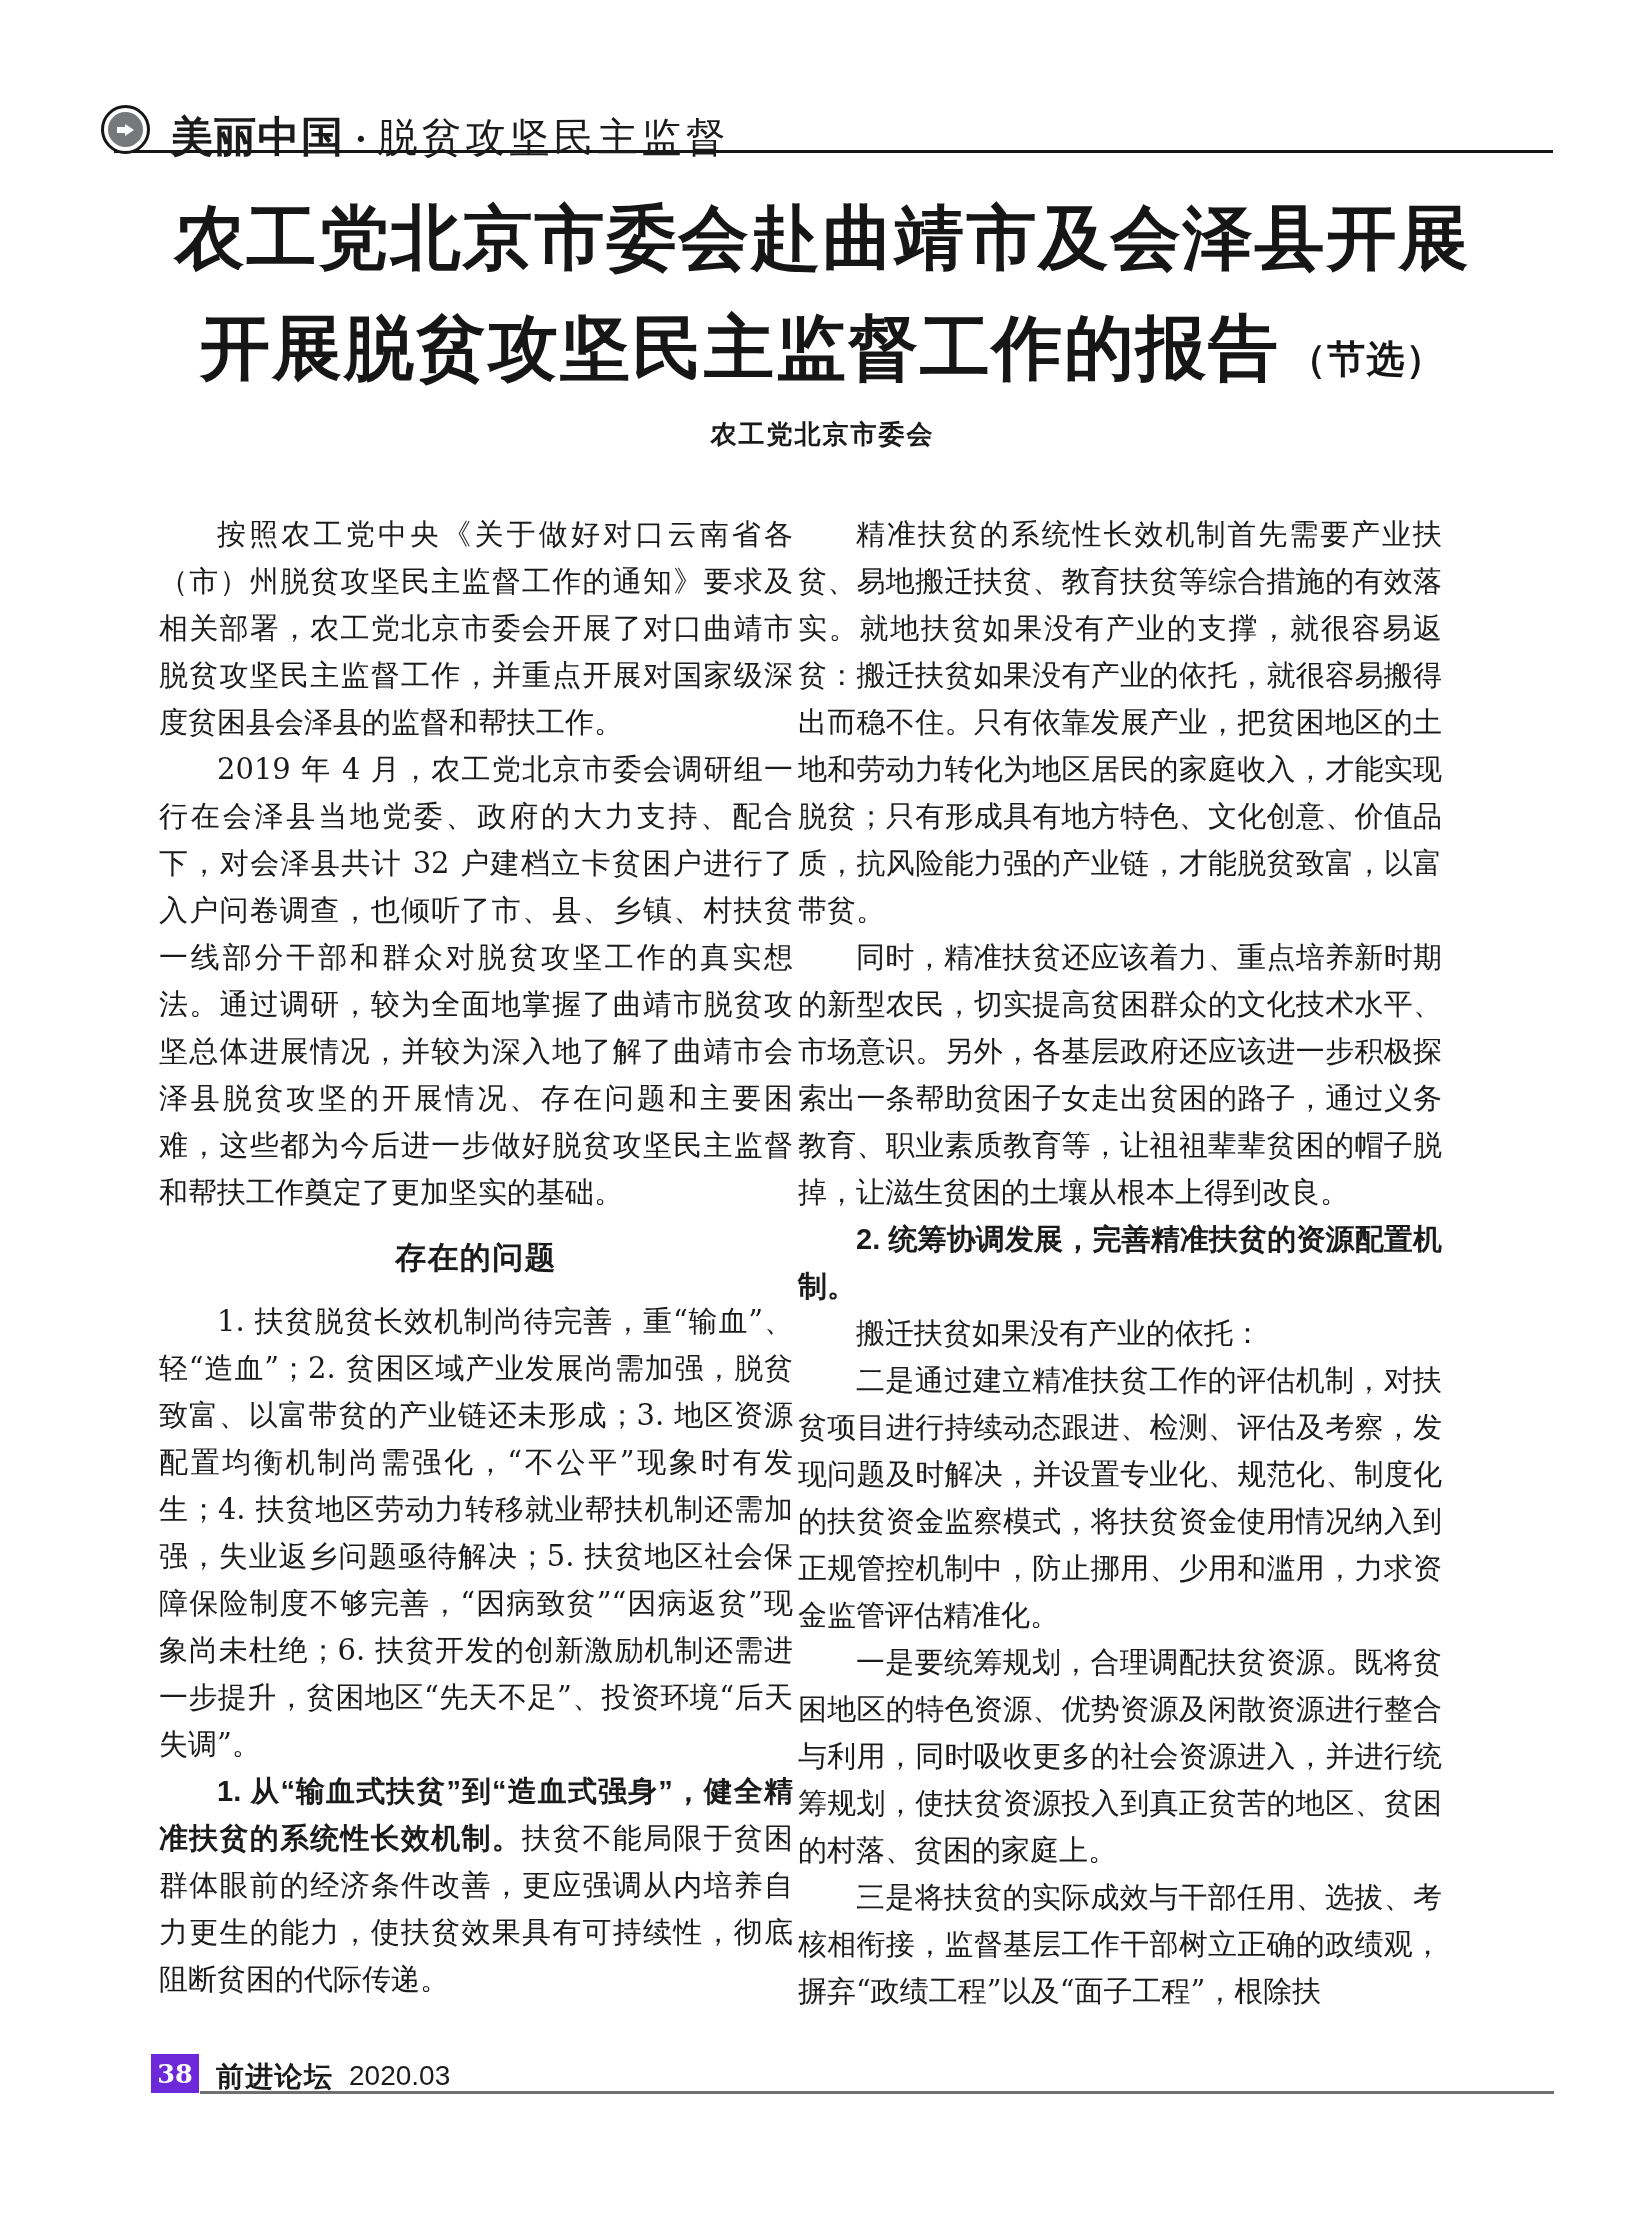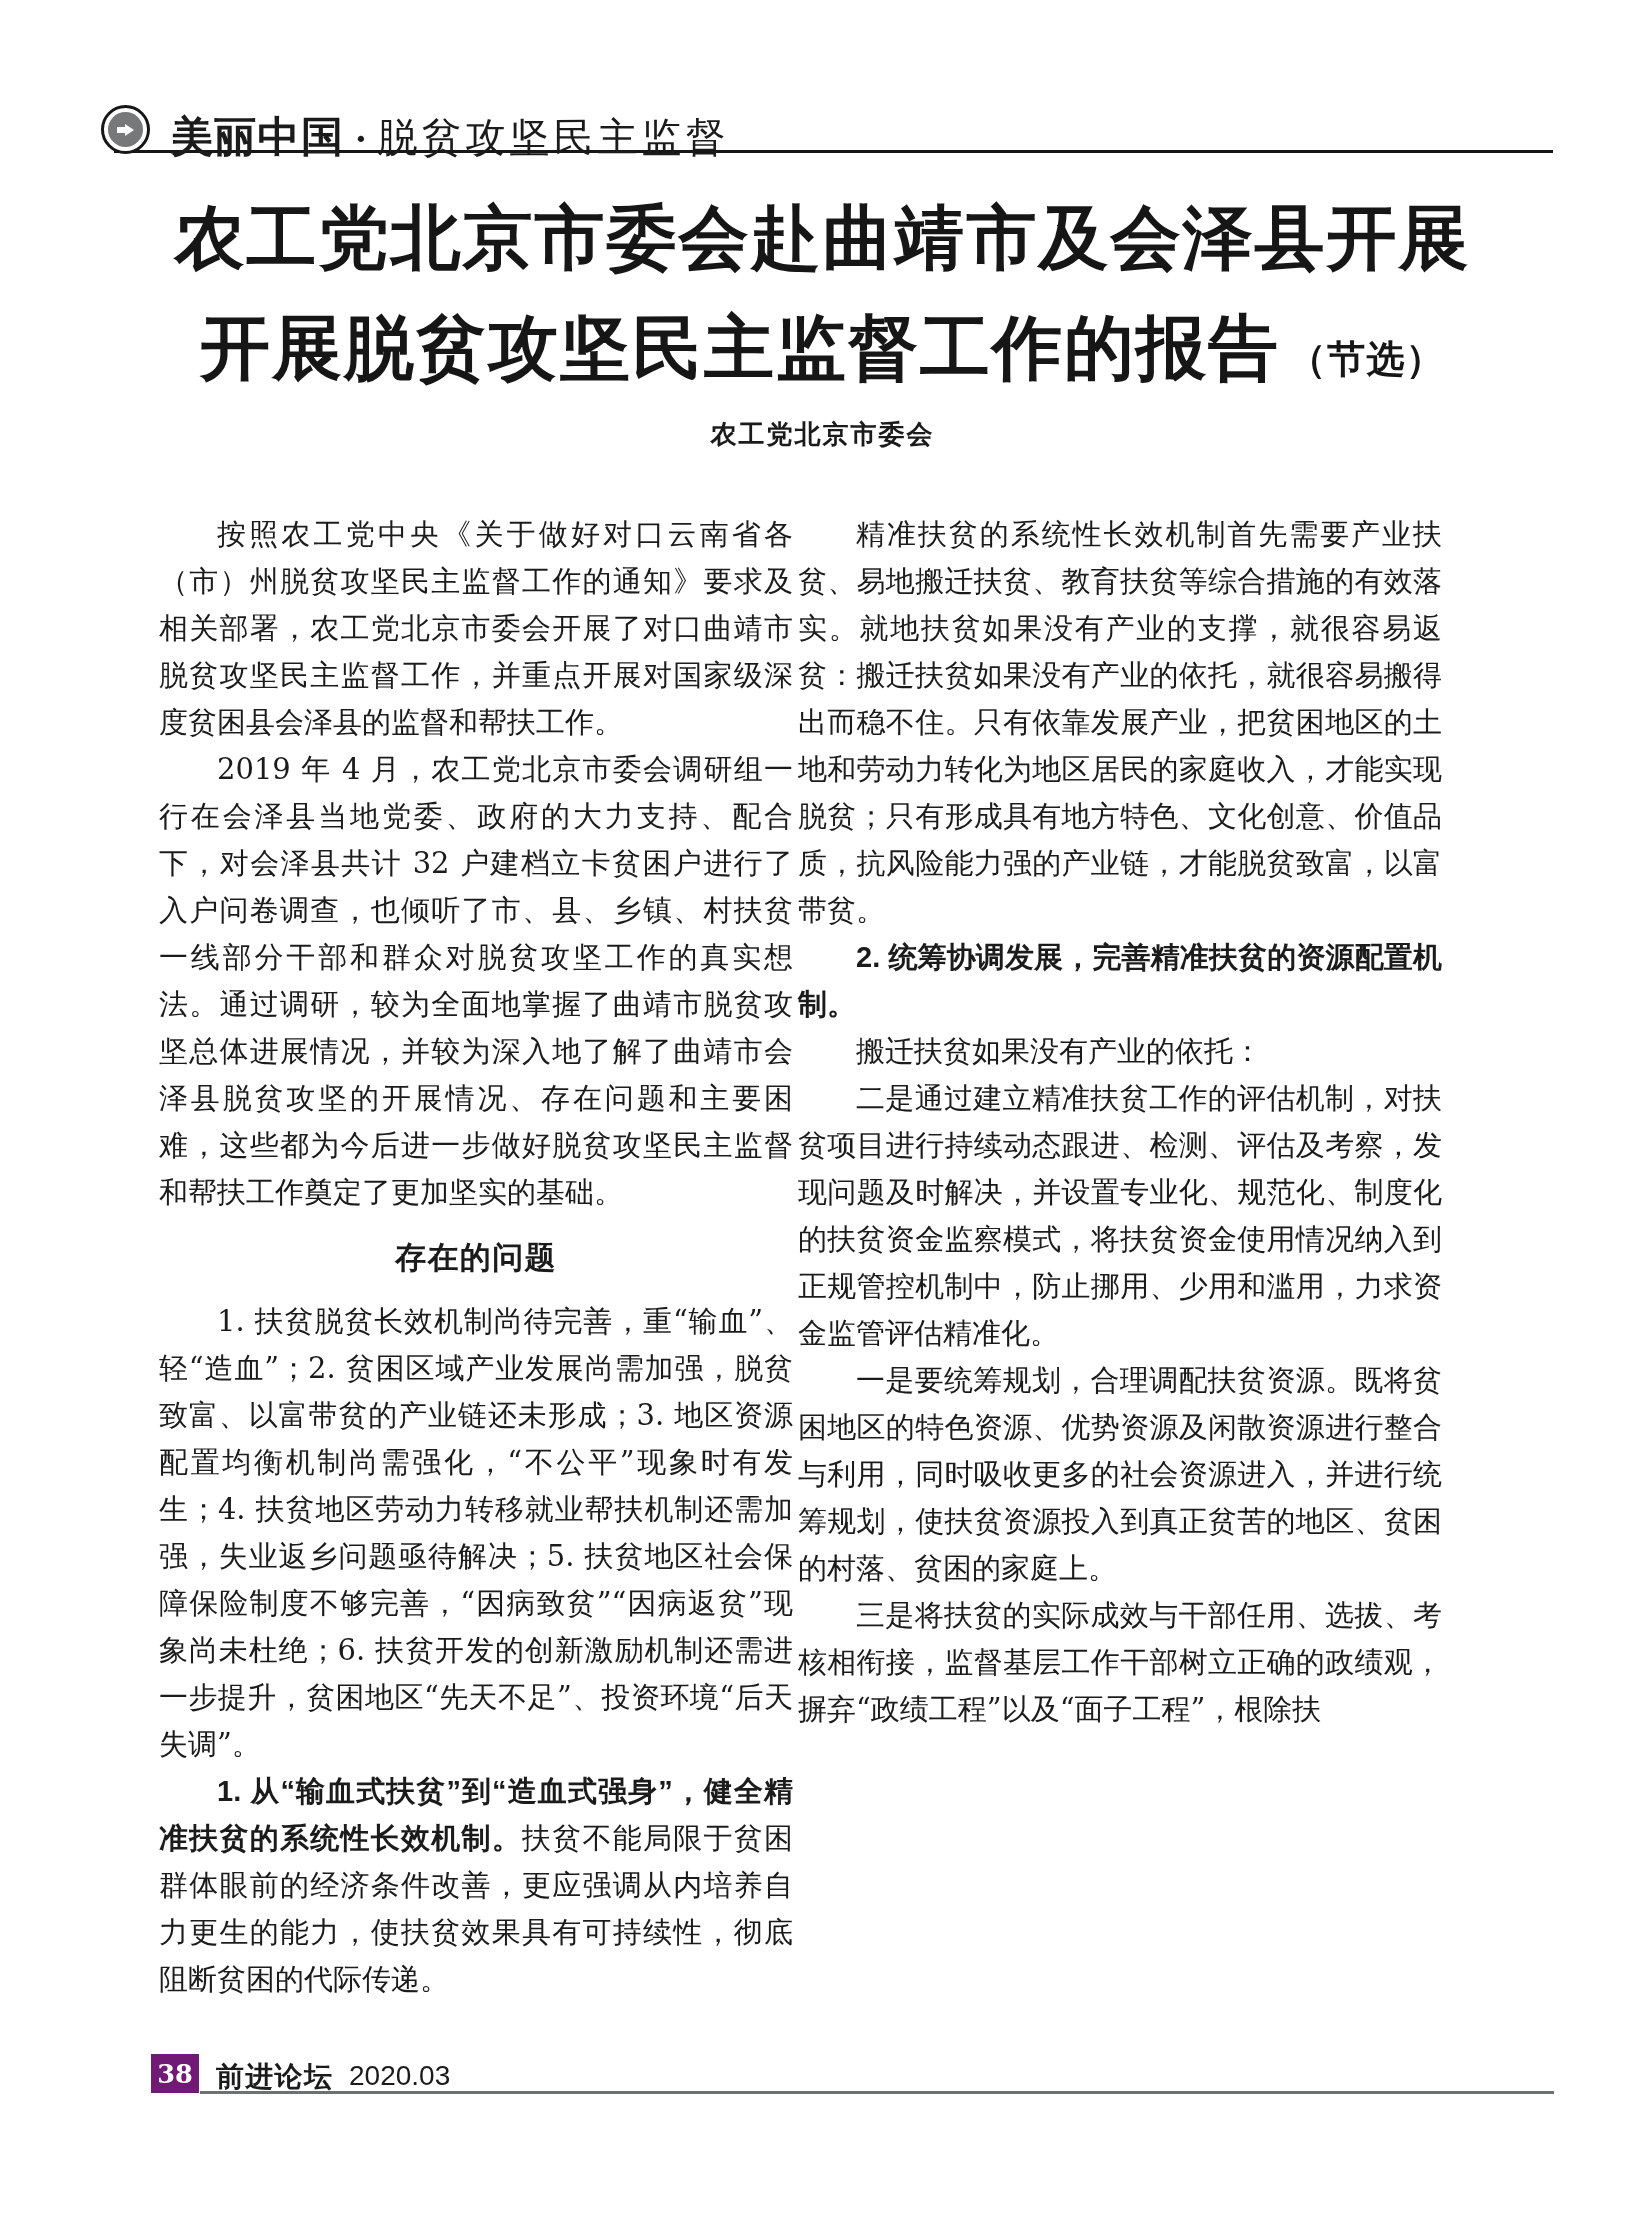--- a/index.html
+++ b/index.html
@@ -82,21 +82,21 @@
     text-align:center; margin:17.5px 0; letter-spacing:1.3px;
   }
   .bold-lead, .bold-para {
     font-family:"Liberation Sans","DejaVu Sans",sans-serif;
     font-weight:700;
   }
 
   
   .page-num-box {
     position:absolute; left:151px; top:2054px;
-    width:48px; height:39px; background:#701a75;
+    width:48px; height:39px; background:#6d28d9;
     color:#ffffff; display:flex; align-items:center; justify-content:center;
     font-family:"DejaVu Serif","Liberation Serif",serif;
     font-weight:700; font-size:25.5px;
   }
   .footer-journal {
     position:absolute; left:216px; top:2058px;
     font-family:"Liberation Sans","DejaVu Sans",sans-serif;
     font-weight:700; font-size:28px; letter-spacing:1.3px;
   }
   .footer-issue {
@@ -137,20 +137,21 @@
   <section class="col col-left">
     <p>按照农工党中央《关于做好对口云南省各（市）州脱贫攻坚民主监督工作的通知》要求及相关部署，农工党北京市委会开展了对口曲靖市脱贫攻坚民主监督工作，并重点开展对国家级深度贫困县会泽县的监督和帮扶工作。</p>
     <p>2019 年 4 月，农工党北京市委会调研组一行在会泽县当地党委、政府的大力支持、配合下，对会泽县共计 32 户建档立卡贫困户进行了入户问卷调查，也倾听了市、县、乡镇、村扶贫一线部分干部和群众对脱贫攻坚工作的真实想法。通过调研，较为全面地掌握了曲靖市脱贫攻坚总体进展情况，并较为深入地了解了曲靖市会泽县脱贫攻坚的开展情况、存在问题和主要困难，这些都为今后进一步做好脱贫攻坚民主监督和帮扶工作奠定了更加坚实的基础。</p>
     <div class="section-heading">存在的问题</div>
     <p>1. 扶贫脱贫长效机制尚待完善，重“输血”、轻“造血”；2. 贫困区域产业发展尚需加强，脱贫致富、以富带贫的产业链还未形成；3. 地区资源配置均衡机制尚需强化，“不公平”现象时有发生；4. 扶贫地区劳动力转移就业帮扶机制还需加强，失业返乡问题亟待解决；5. 扶贫地区社会保障保险制度不够完善，“因病致贫”“因病返贫”现象尚未杜绝；6. 扶贫开发的创新激励机制还需进一步提升，贫困地区“先天不足”、投资环境“后天失调”。</p>
     <p><span class="bold-lead">1. 从“输血式扶贫”到“造血式强身”，健全精准扶贫的系统性长效机制。</span><span>扶贫不能局限于贫困群体眼前的经济条件改善，更应强调从内培养自力更生的能力，使扶贫效果具有可持续性，彻底阻断贫困的代际传递。</span></p>
   </section>
 
   <section class="col col-right">
     <p>精准扶贫的系统性长效机制首先需要产业扶贫、易地搬迁扶贫、教育扶贫等综合措施的有效落实。就地扶贫如果没有产业的支撑，就很容易返贫：搬迁扶贫如果没有产业的依托，就很容易搬得出而稳不住。只有依靠发展产业，把贫困地区的土地和劳动力转化为地区居民的家庭收入，才能实现脱贫；只有形成具有地方特色、文化创意、价值品质，抗风险能力强的产业链，才能脱贫致富，以富带贫。</p>
+    <p>同时，精准扶贫还应该着力、重点培养新时期的新型农民，切实提高贫困群众的文化技术水平、市场意识。另外，各基层政府还应该进一步积极探索出一条帮助贫困子女走出贫困的路子，通过义务教育、职业素质教育等，让祖祖辈辈贫困的帽子脱掉，让滋生贫困的土壤从根本上得到改良。</p>
     <p class="bold-para">2. 统筹协调发展，完善精准扶贫的资源配置机制。</p>
     <p>搬迁扶贫如果没有产业的依托：</p>
     <p>二是通过建立精准扶贫工作的评估机制，对扶贫项目进行持续动态跟进、检测、评估及考察，发现问题及时解决，并设置专业化、规范化、制度化的扶贫资金监察模式，将扶贫资金使用情况纳入到正规管控机制中，防止挪用、少用和滥用，力求资金监管评估精准化。</p>
     <p>一是要统筹规划，合理调配扶贫资源。既将贫困地区的特色资源、优势资源及闲散资源进行整合与利用，同时吸收更多的社会资源进入，并进行统筹规划，使扶贫资源投入到真正贫苦的地区、贫困的村落、贫困的家庭上。</p>
     <p>三是将扶贫的实际成效与干部任用、选拔、考核相衔接，监督基层工作干部树立正确的政绩观，摒弃“政绩工程”以及“面子工程”，根除扶</p>
   </section>
 </main>
 
 <footer>
   <div class="page-num-box">

